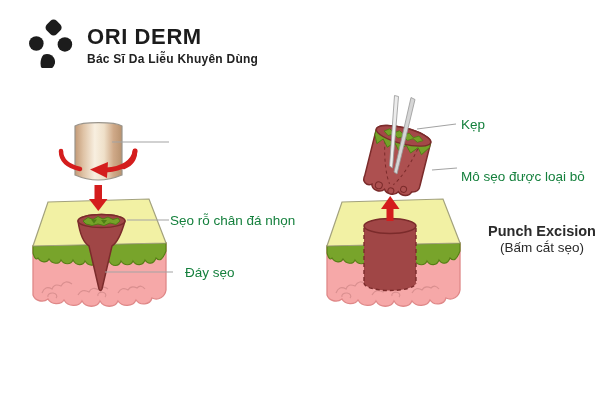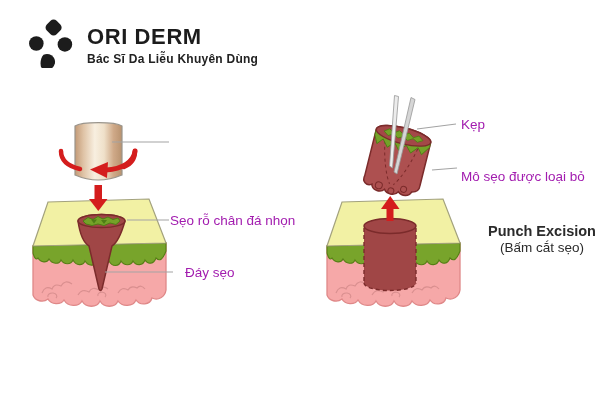--- a/index.html
+++ b/index.html
@@ -3,21 +3,21 @@
 <meta charset="utf-8">
 <style>
   html,body{margin:0;padding:0;background:#ffffff;}
   .canvas{position:relative;width:600px;height:315px;background:#ffffff;overflow:hidden;
           font-family:"Liberation Sans","DejaVu Sans",sans-serif;}
   .brand{position:absolute;left:28px;top:19px;display:flex;align-items:flex-start;gap:13px;}
   .brand-icon{width:46px;height:49px;}
   .brand-name{font-size:22px;font-weight:800;color:#1c1c1c;letter-spacing:.6px;line-height:1;margin-top:7px;}
   .brand-tagline{font-size:12px;font-weight:700;color:#222;letter-spacing:.25px;margin-top:4px;}
   .diagram{position:absolute;left:0;top:0;width:600px;height:400px;}
-  .lbl{position:absolute;font-size:13.5px;color:#a21caf;white-space:nowrap;transform:translateY(-50%);}
+  .lbl{position:absolute;font-size:13.5px;color:#15803d;white-space:nowrap;transform:translateY(-50%);}
   .caption{position:absolute;left:468px;top:222px;width:148px;text-align:center;color:#2b2b2b;}
   .caption-title{font-weight:bold;font-size:14.5px;line-height:1.25;}
   .caption-sub{font-size:13.5px;line-height:1.25;}
 </style>
 </head>
 <body>
 
 <div class="canvas">
 
   <div class="brand">

